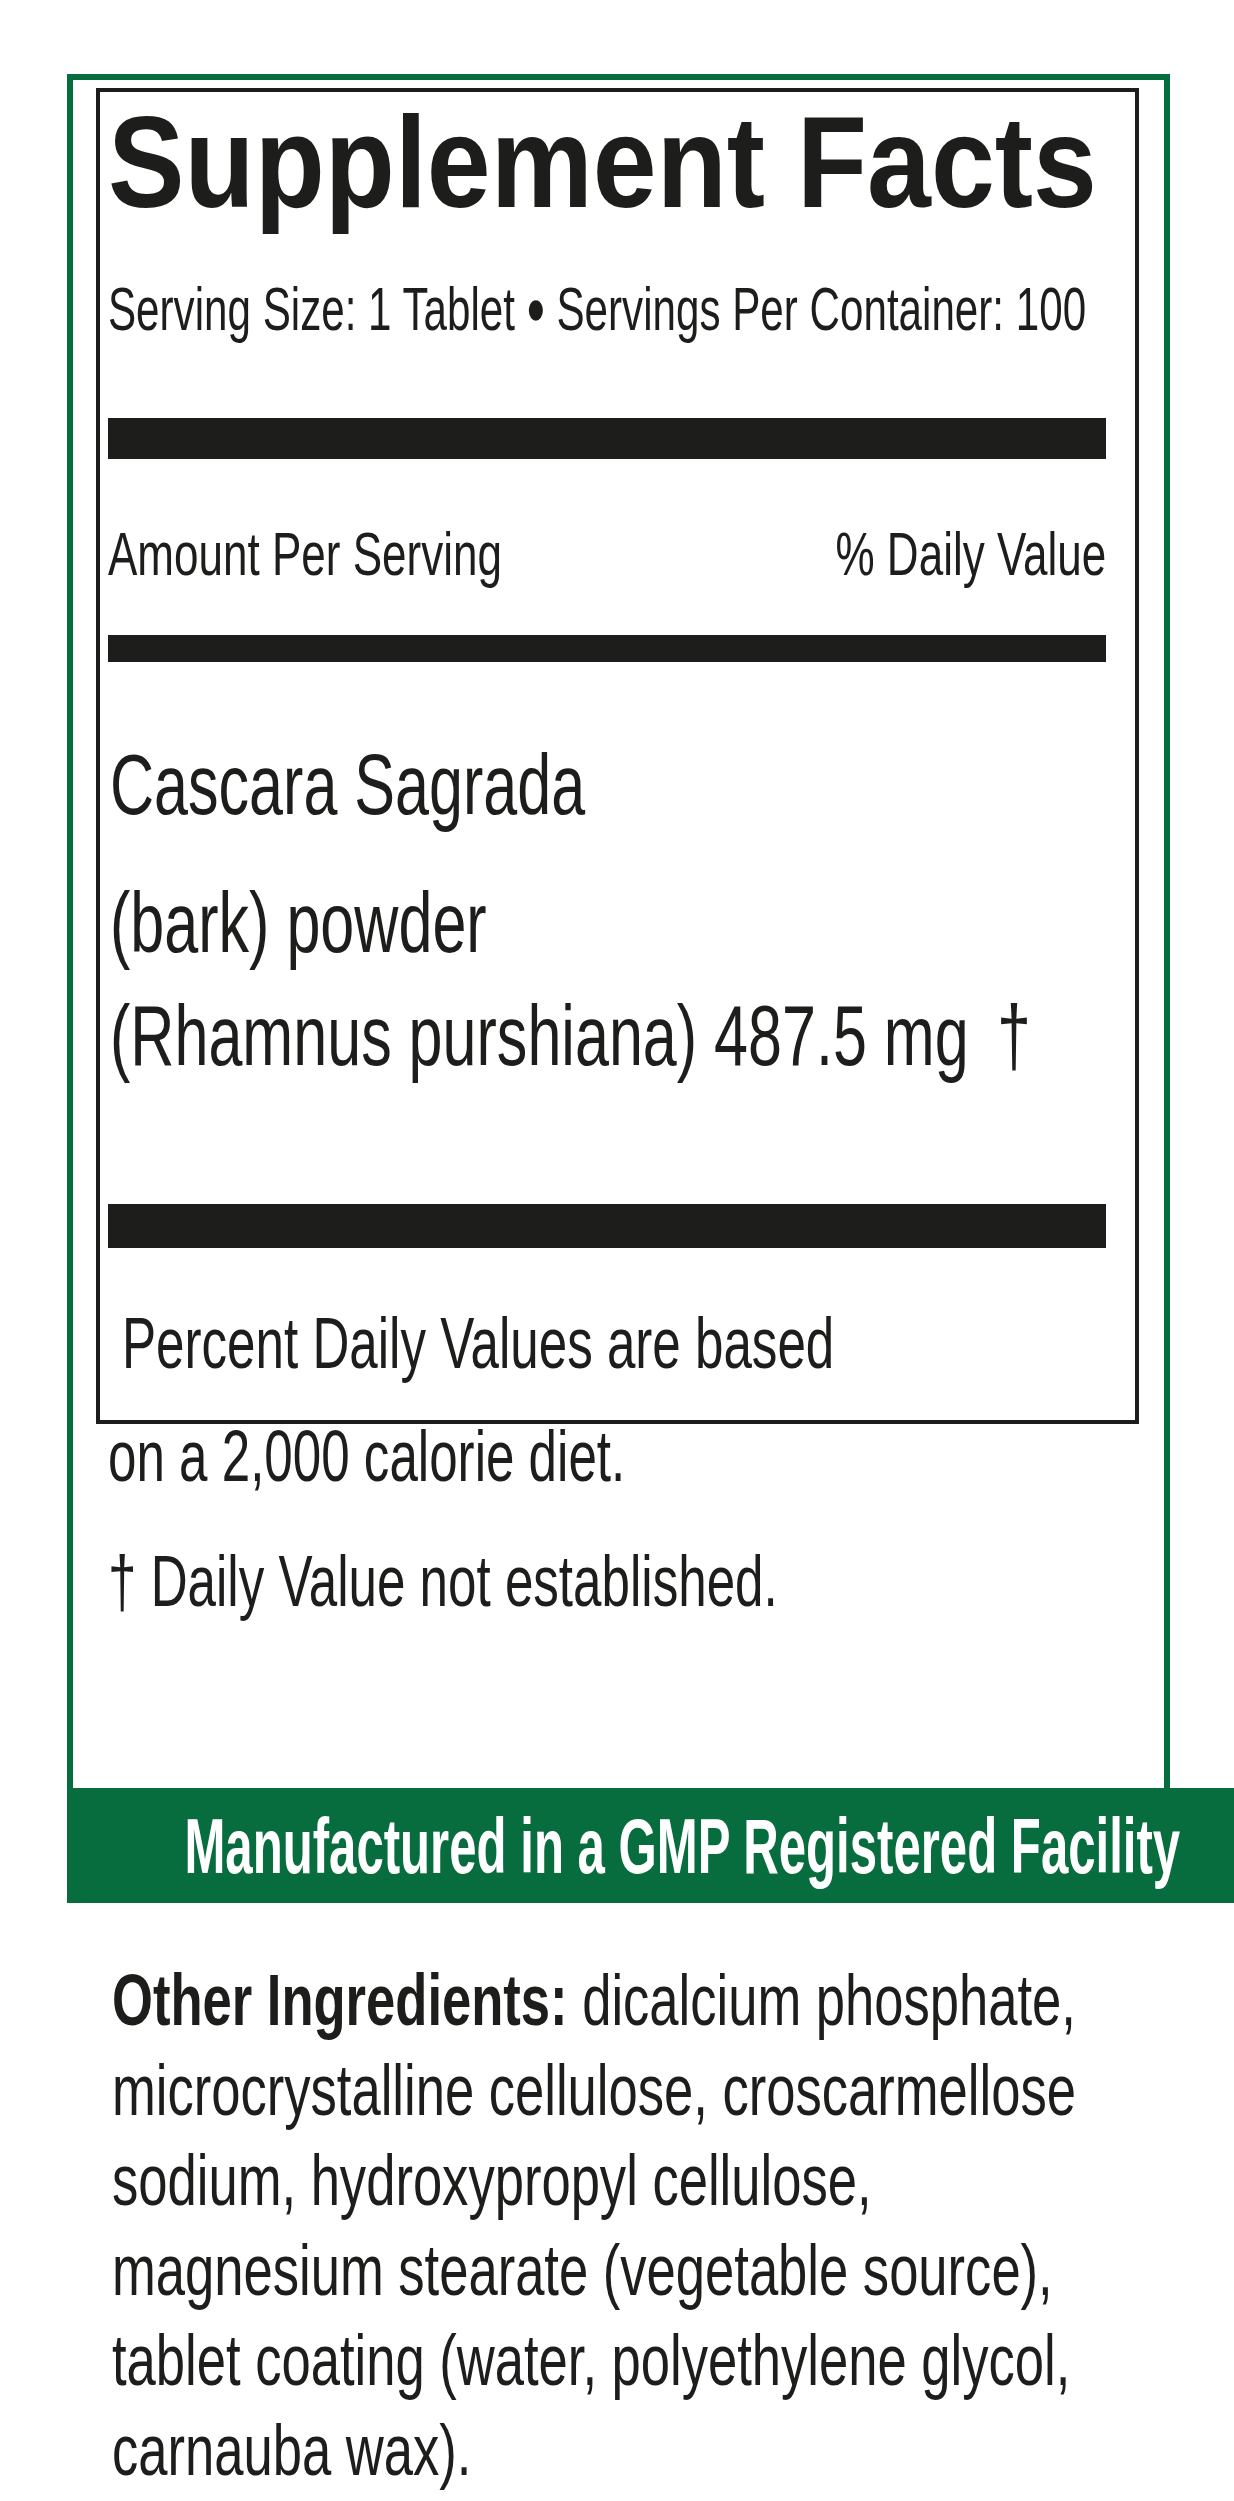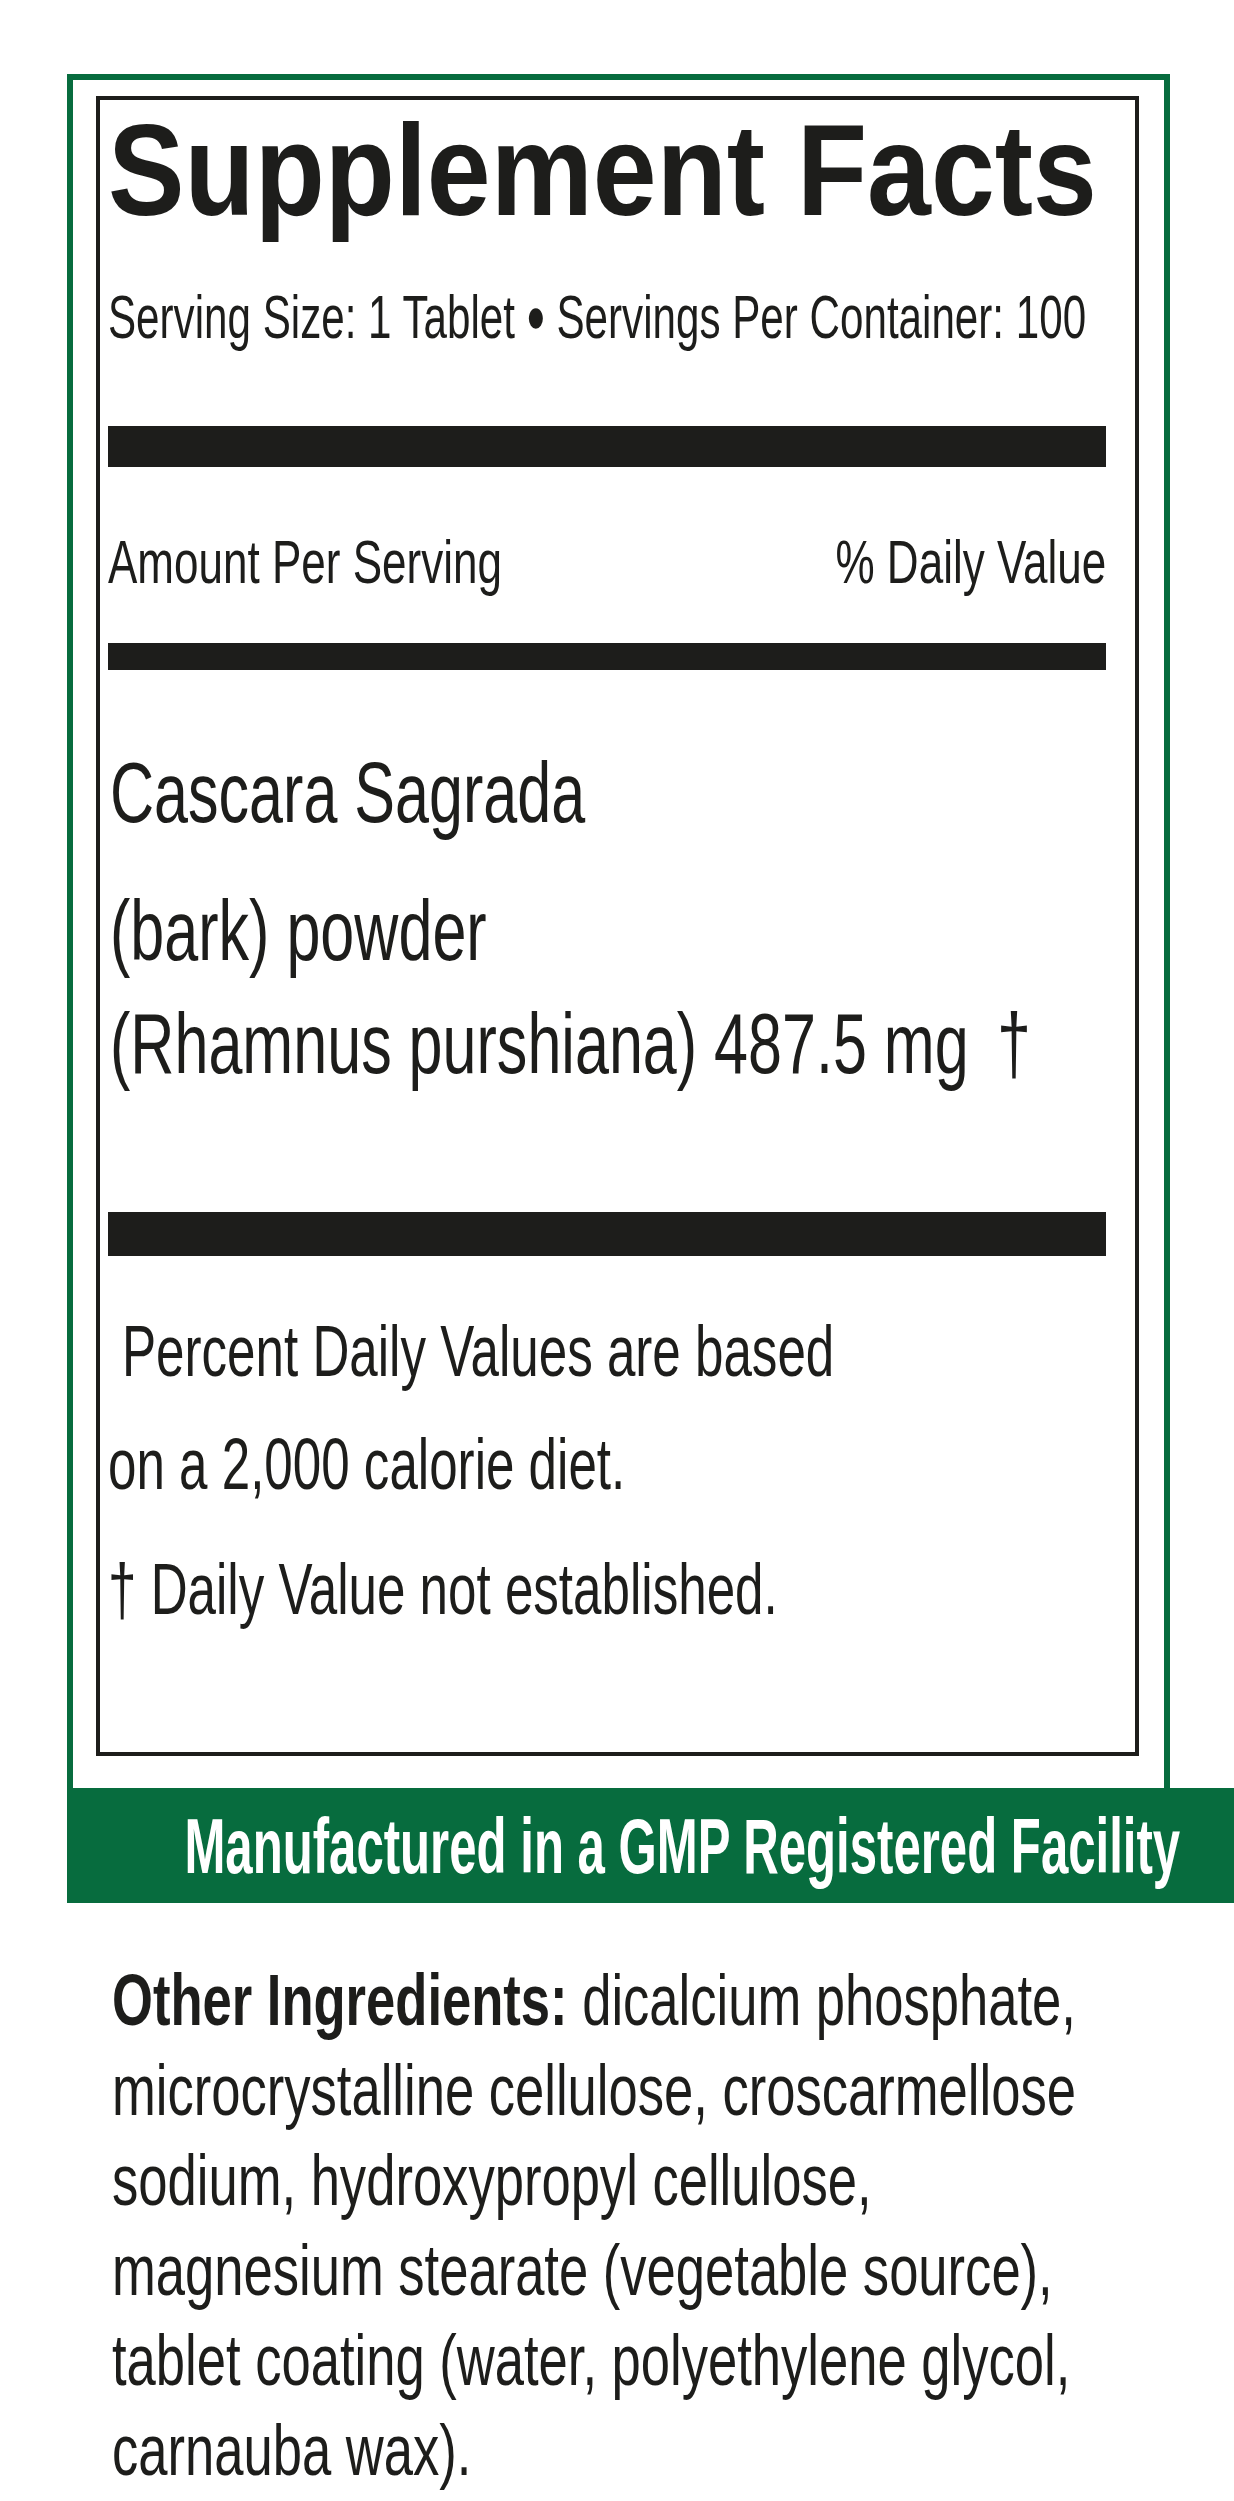--- a/index.html
+++ b/index.html
@@ -9,21 +9,21 @@
     overflow:hidden;
   }
   .line{position:absolute;white-space:nowrap;line-height:1;transform-origin:0 0;}
   
   .green-box{
     position:absolute;left:67px;top:74px;width:1103px;height:1829px;
     border:6px solid var(--green,#076c3e);box-sizing:border-box;background:#fff;
   }
   
   .facts-panel{
-    position:absolute;left:96px;top:96px;width:1043px;height:1660px;
+    position:absolute;left:96px;top:88px;width:1043px;height:1336px;
     border:4px solid var(--ink,#1d1d1b);box-sizing:border-box;background:#fff;
   }
   .facts-title{
     left:8px;top:6px;font-size:129px;font-weight:bold;
     transform:scaleX(0.89);
   }
   .serving-row{
     left:8px;top:186px;font-size:62px;transform:scaleX(0.68);
   }
   .serving-row .bullet{display:inline-block;margin:0 16px;font-size:48px;vertical-align:6px;}

